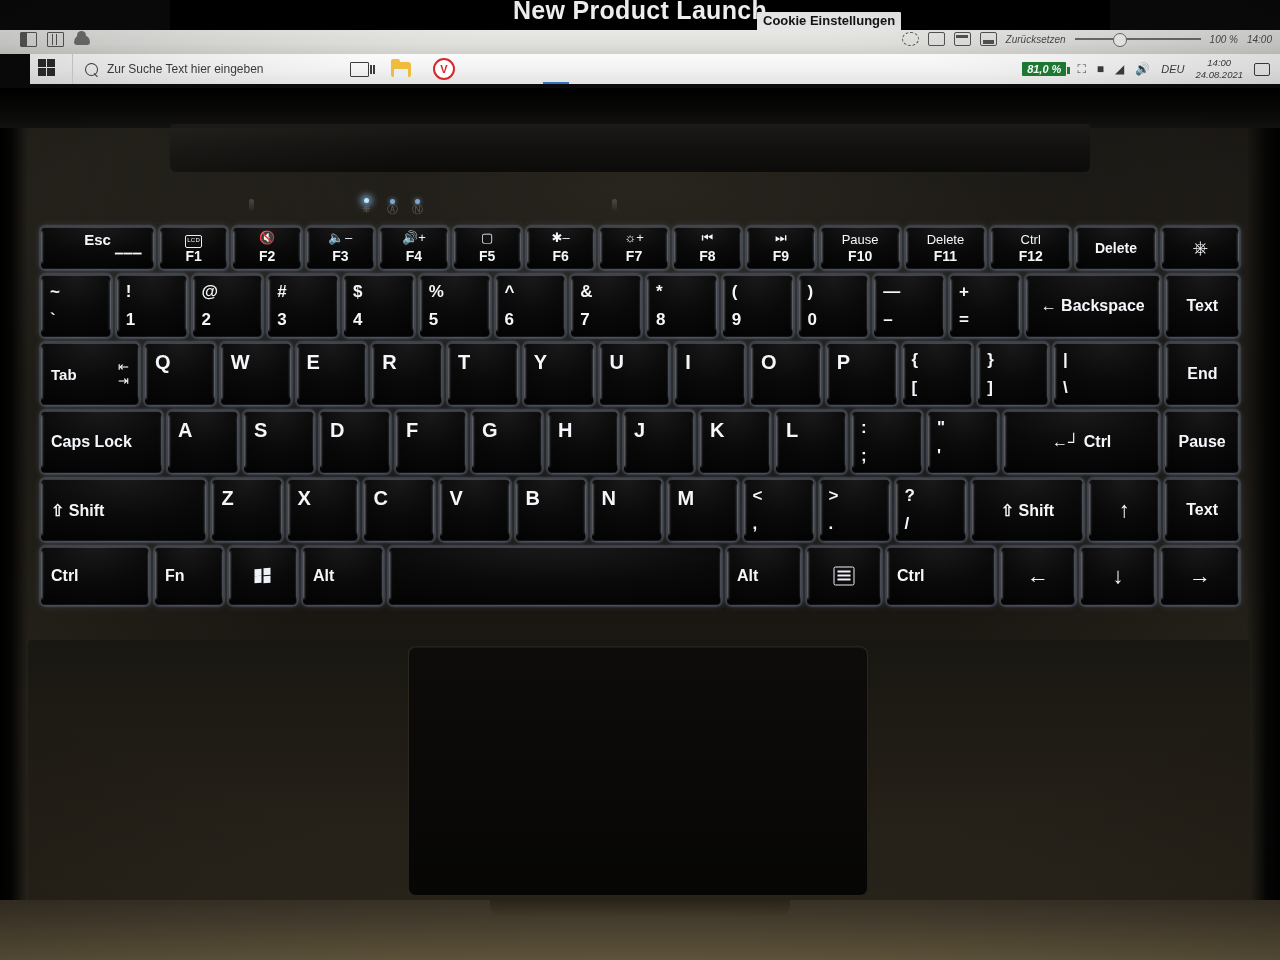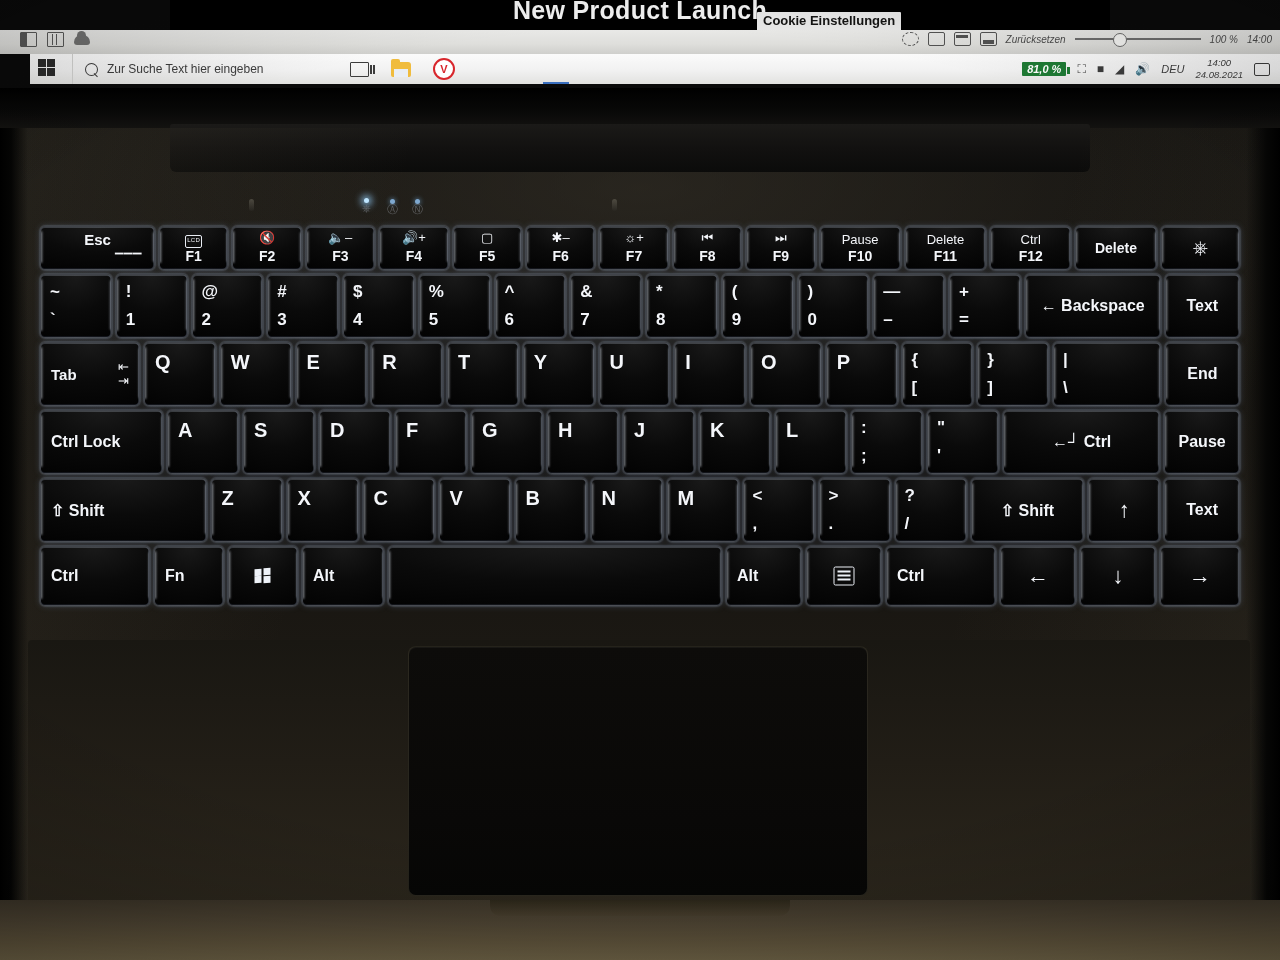--- a/index.html
+++ b/index.html
@@ -459,21 +459,21 @@
         <span class="tl">|</span>
         <span class="bl">\</span>
         </div>
       <div class="key" style="width:80px;margin-right:0">
         <span class="mod-center">End</span>
         </div>
     </div>
 
     <div class="krow row-asd">
       <div class="key" style="width:130px">
-        <span class="mod-left">Ctrl Lock</span>
+        <span class="mod-left">Caps Lock</span>
         </div>
       <div class="key" style="width:76px">
           <span class="single-tl">A</span>
         </div>
       <div class="key" style="width:76px">
           <span class="single-tl">S</span>
         </div>
       <div class="key" style="width:76px">
           <span class="single-tl">D</span>
         </div>

